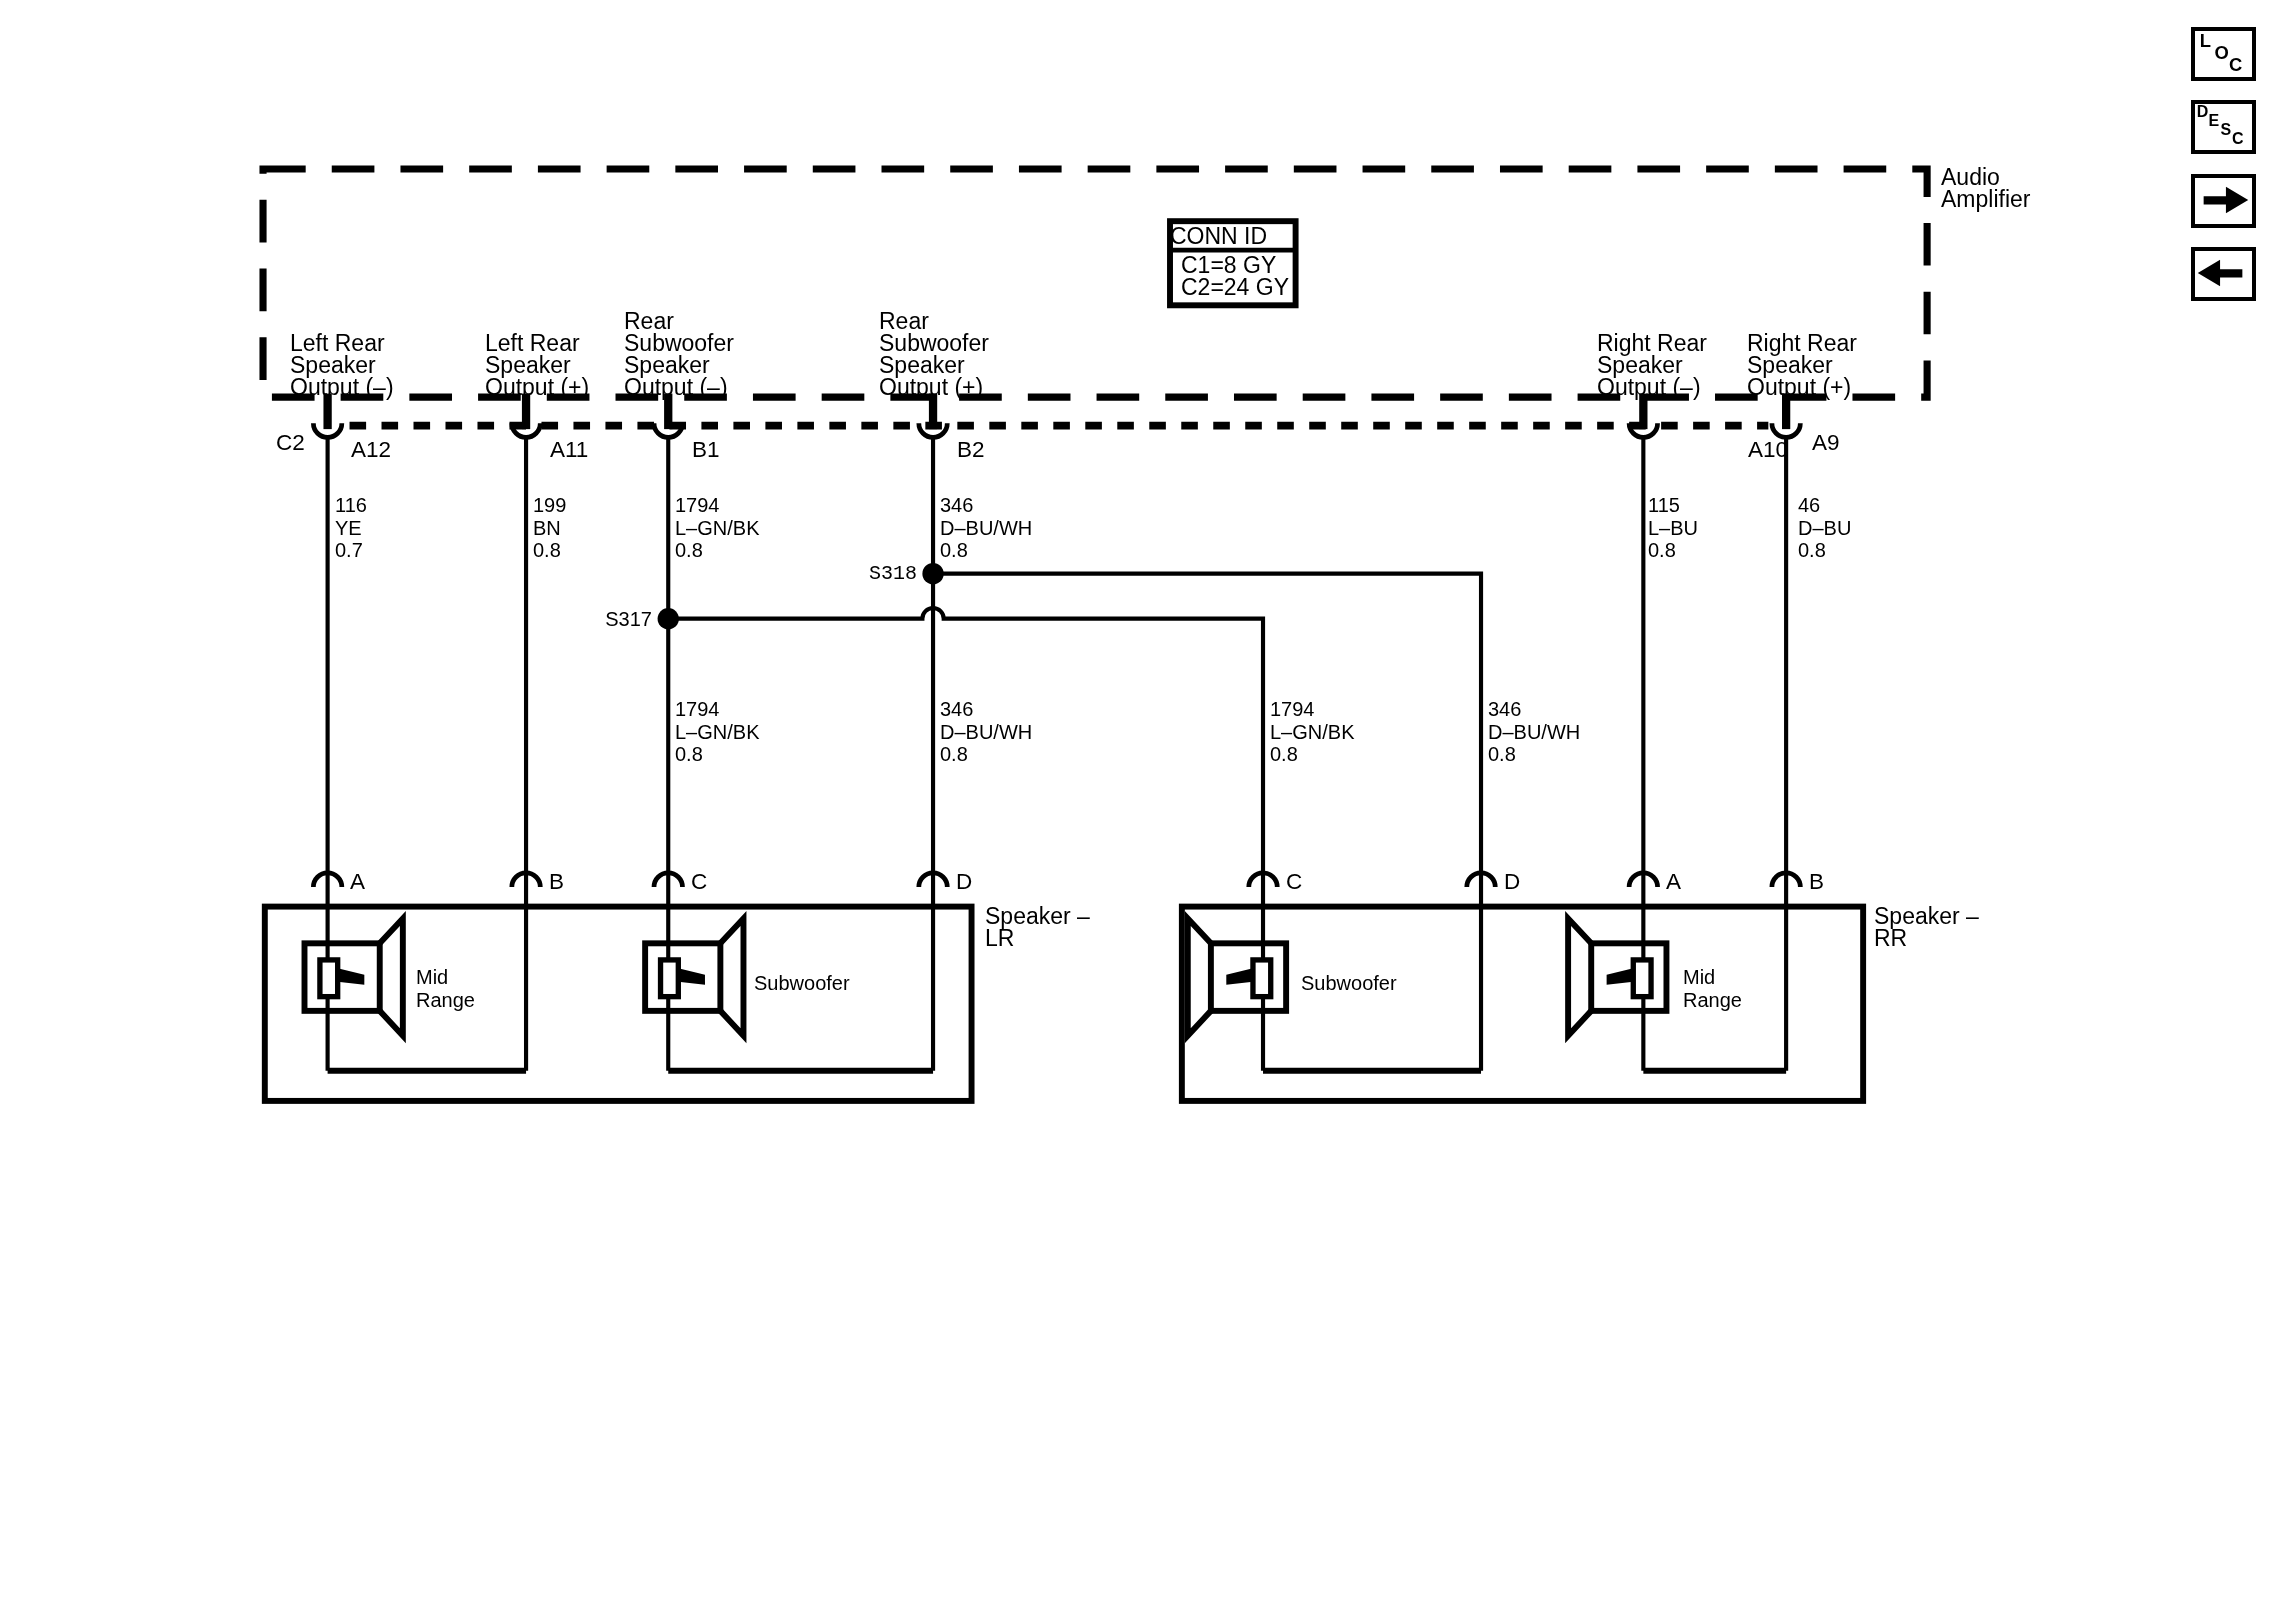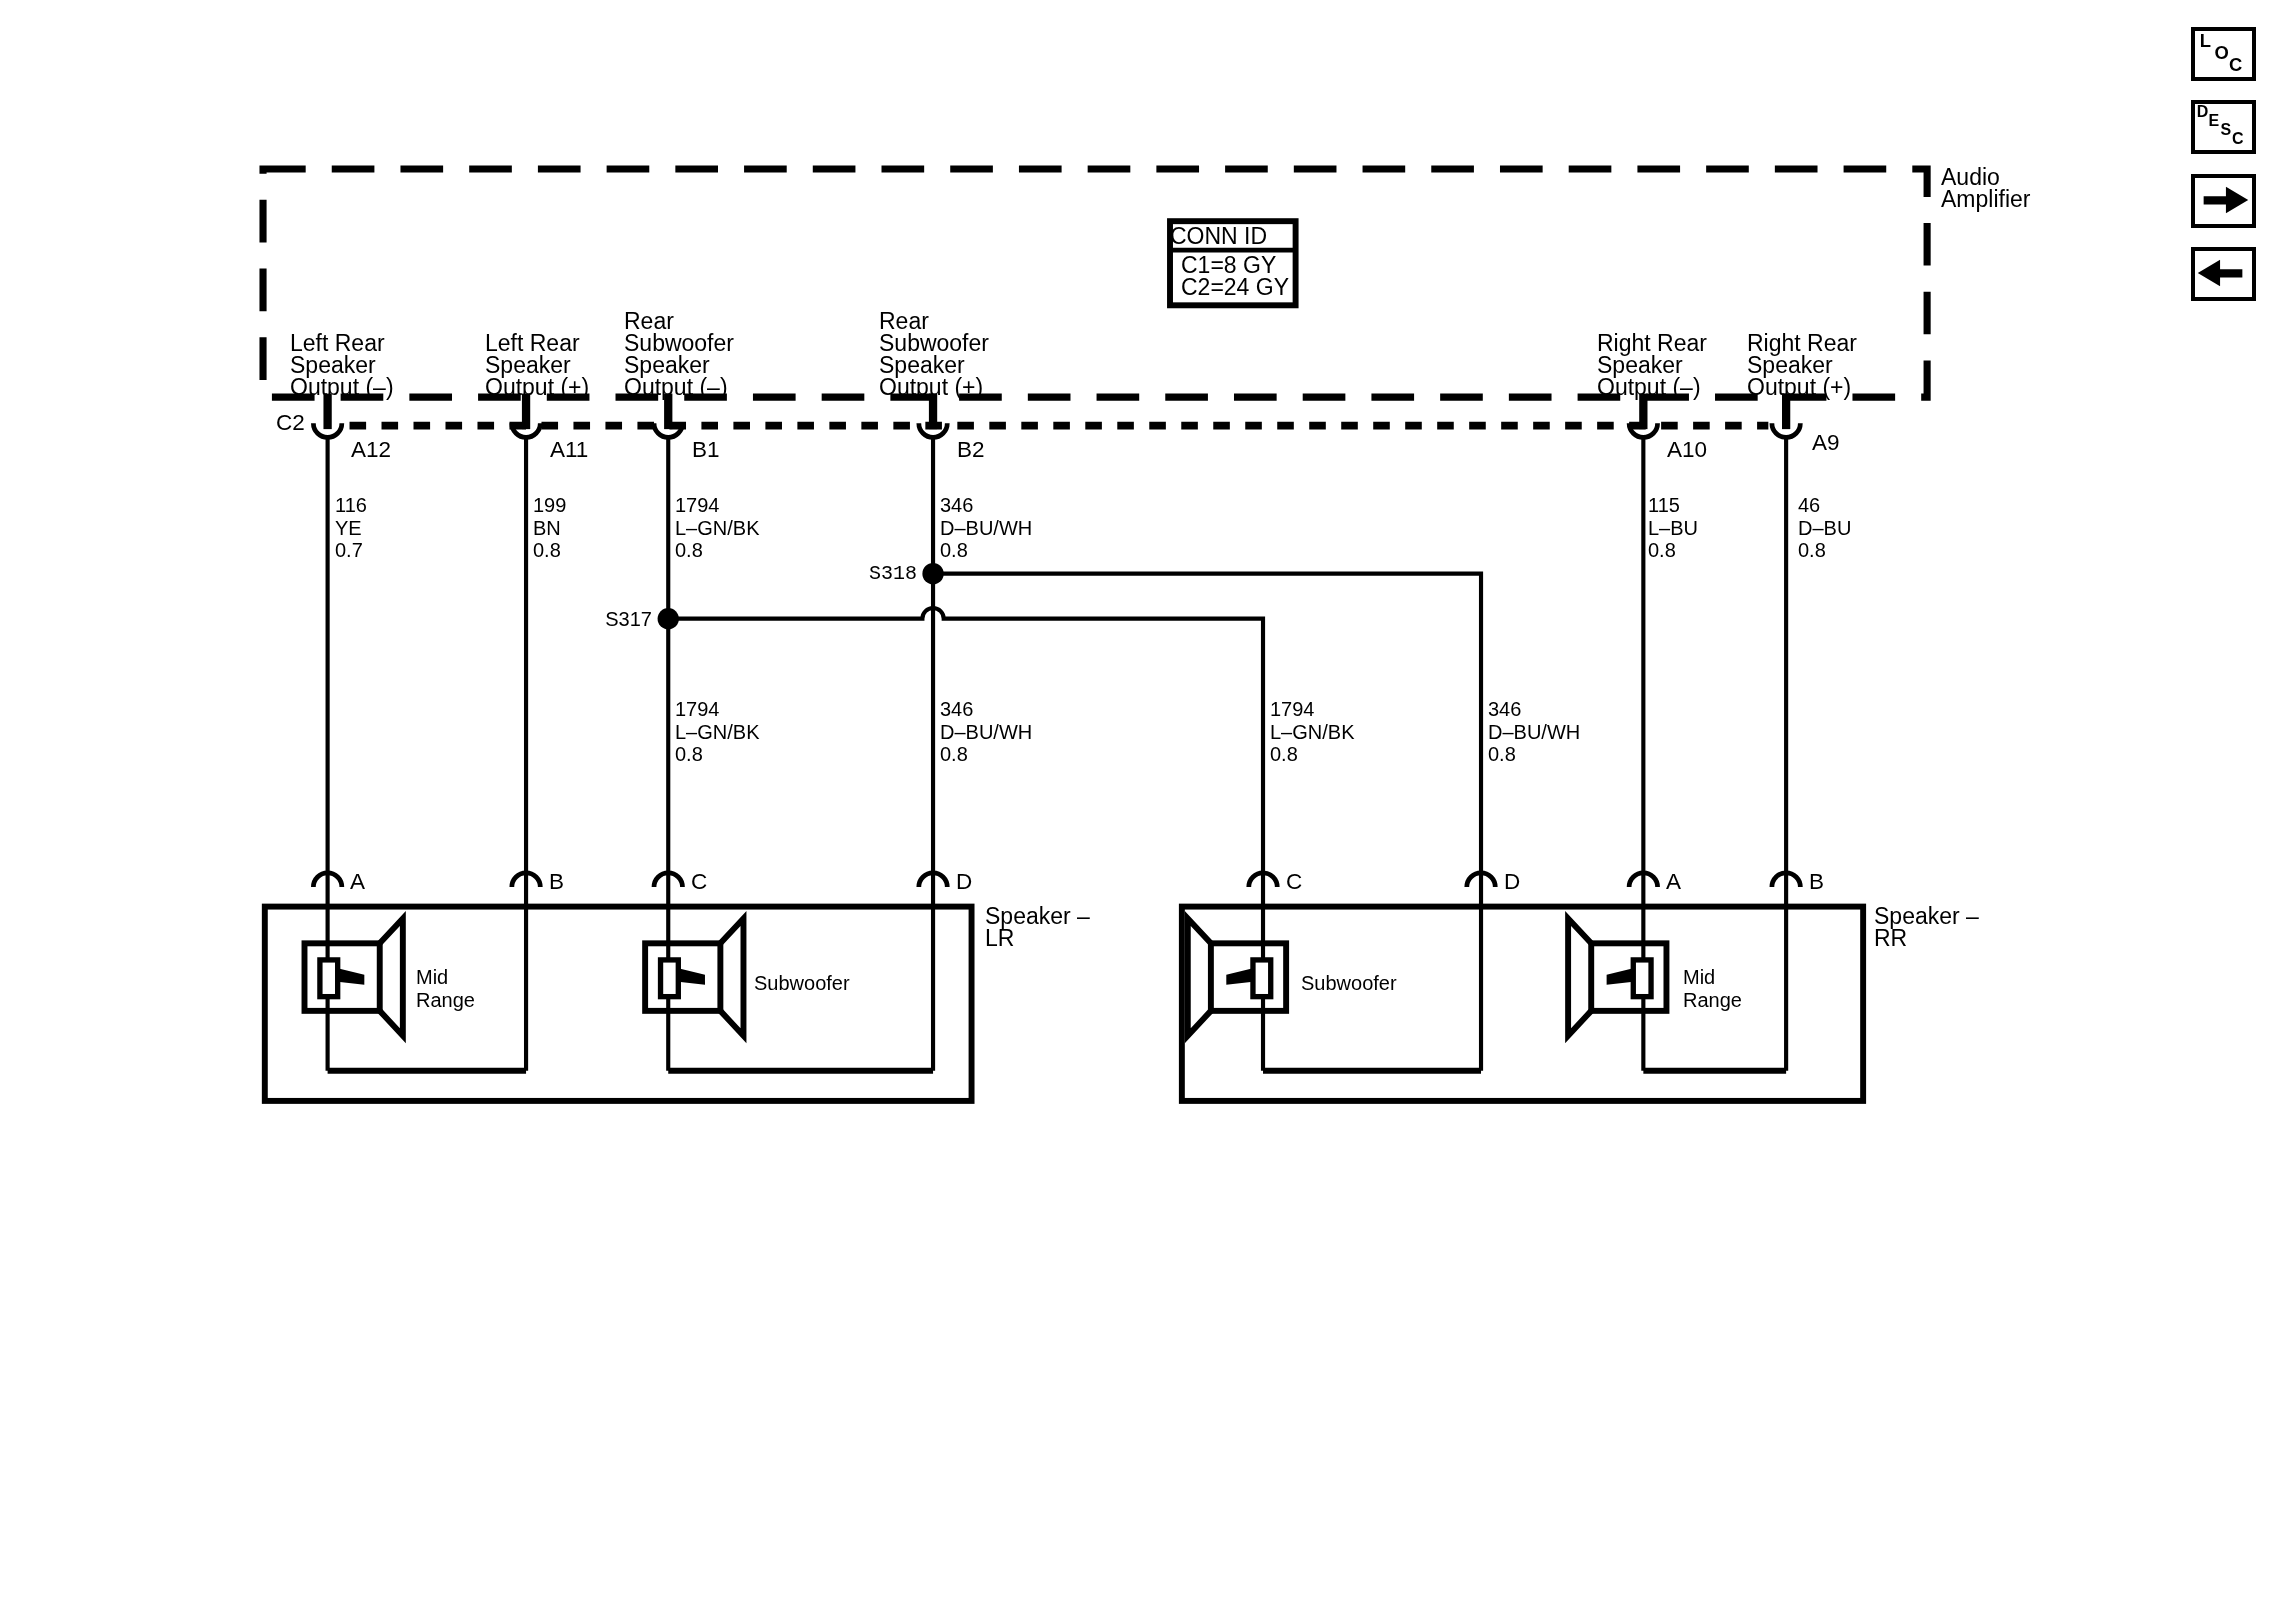--- a/index.html
+++ b/index.html
@@ -132,26 +132,26 @@
 Subwoofer
 Speaker
 Output (+)</div>
   <div class="t f33" style="left:1597px;top:332px;">Right Rear
 Speaker
 Output (–)</div>
   <div class="t f33" style="left:1747px;top:332px;">Right Rear
 Speaker
 Output (+)</div>
 
-  <div class="t f38" style="left:276px;top:410px;text-align:center;">C2</div>
+  <div class="t f38" style="left:276px;top:430px;text-align:center;">C2</div>
   <div class="t f38" style="left:351px;top:437px;">A12</div>
   <div class="t f38" style="left:550px;top:437px;">A11</div>
   <div class="t f38" style="left:692px;top:437px;">B1</div>
   <div class="t f38" style="left:957px;top:437px;">B2</div>
-  <div class="t f38" style="left:1667px;top:437px;">A10</div>
+  <div class="t f38" style="left:1748px;top:437px;">A10</div>
   <div class="t f38" style="left:1812px;top:430px;">A9</div>
 
   <div class="t f34" style="left:335px;top:494px;">116
 YE
 0.7</div>
   <div class="t f34" style="left:533px;top:494px;">199
 BN
 0.8</div>
   <div class="t f34" style="left:675px;top:494px;">1794
 L–GN/BK

